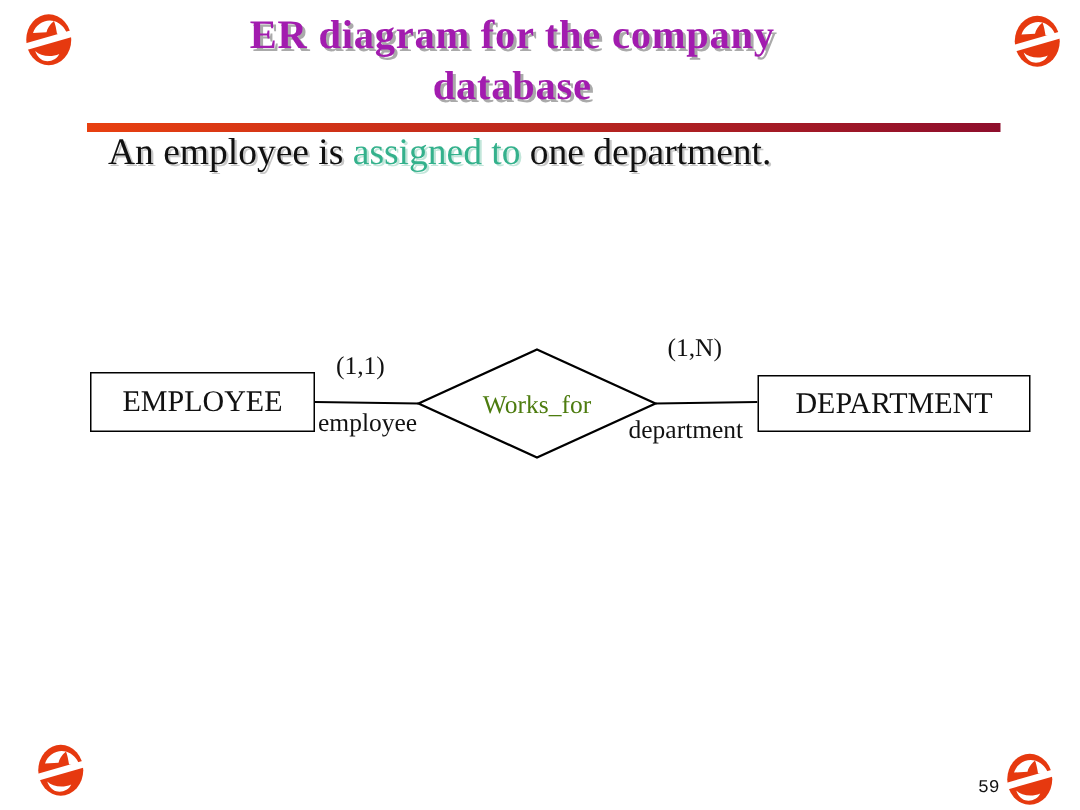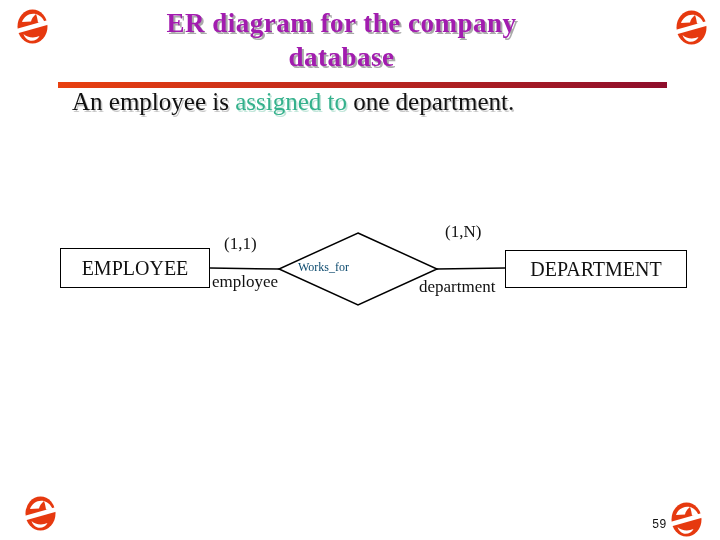--- a/index.html
+++ b/index.html
@@ -69,23 +69,23 @@
     justify-content: center;
     box-sizing: border-box;
   }
   .entity.left  { left: 60px;  top: 248px; width: 150px; height: 40px; }
   .entity.right { left: 505px; top: 250px; width: 182px; height: 38px; }
 
   .rel-label {
     position: absolute;
     left: 298px; top: 260px;
     width: 120px;
-    text-align: left;
-    font-size: 12px;
-    color: #0c4a6e;
+    text-align: center;
+    font-size: 17px;
+    color: #4d7c0f;
   }
 
   .edge-label { position: absolute; font-size: 17px; color: #111111; white-space: nowrap; }
   .card-left  { left: 224px; top: 234px; }
   .role-left  { left: 212px; top: 272px; }
   .card-right { left: 445px; top: 222px; }
   .role-right { left: 419px; top: 277px; }
 
   
   .page-number {

